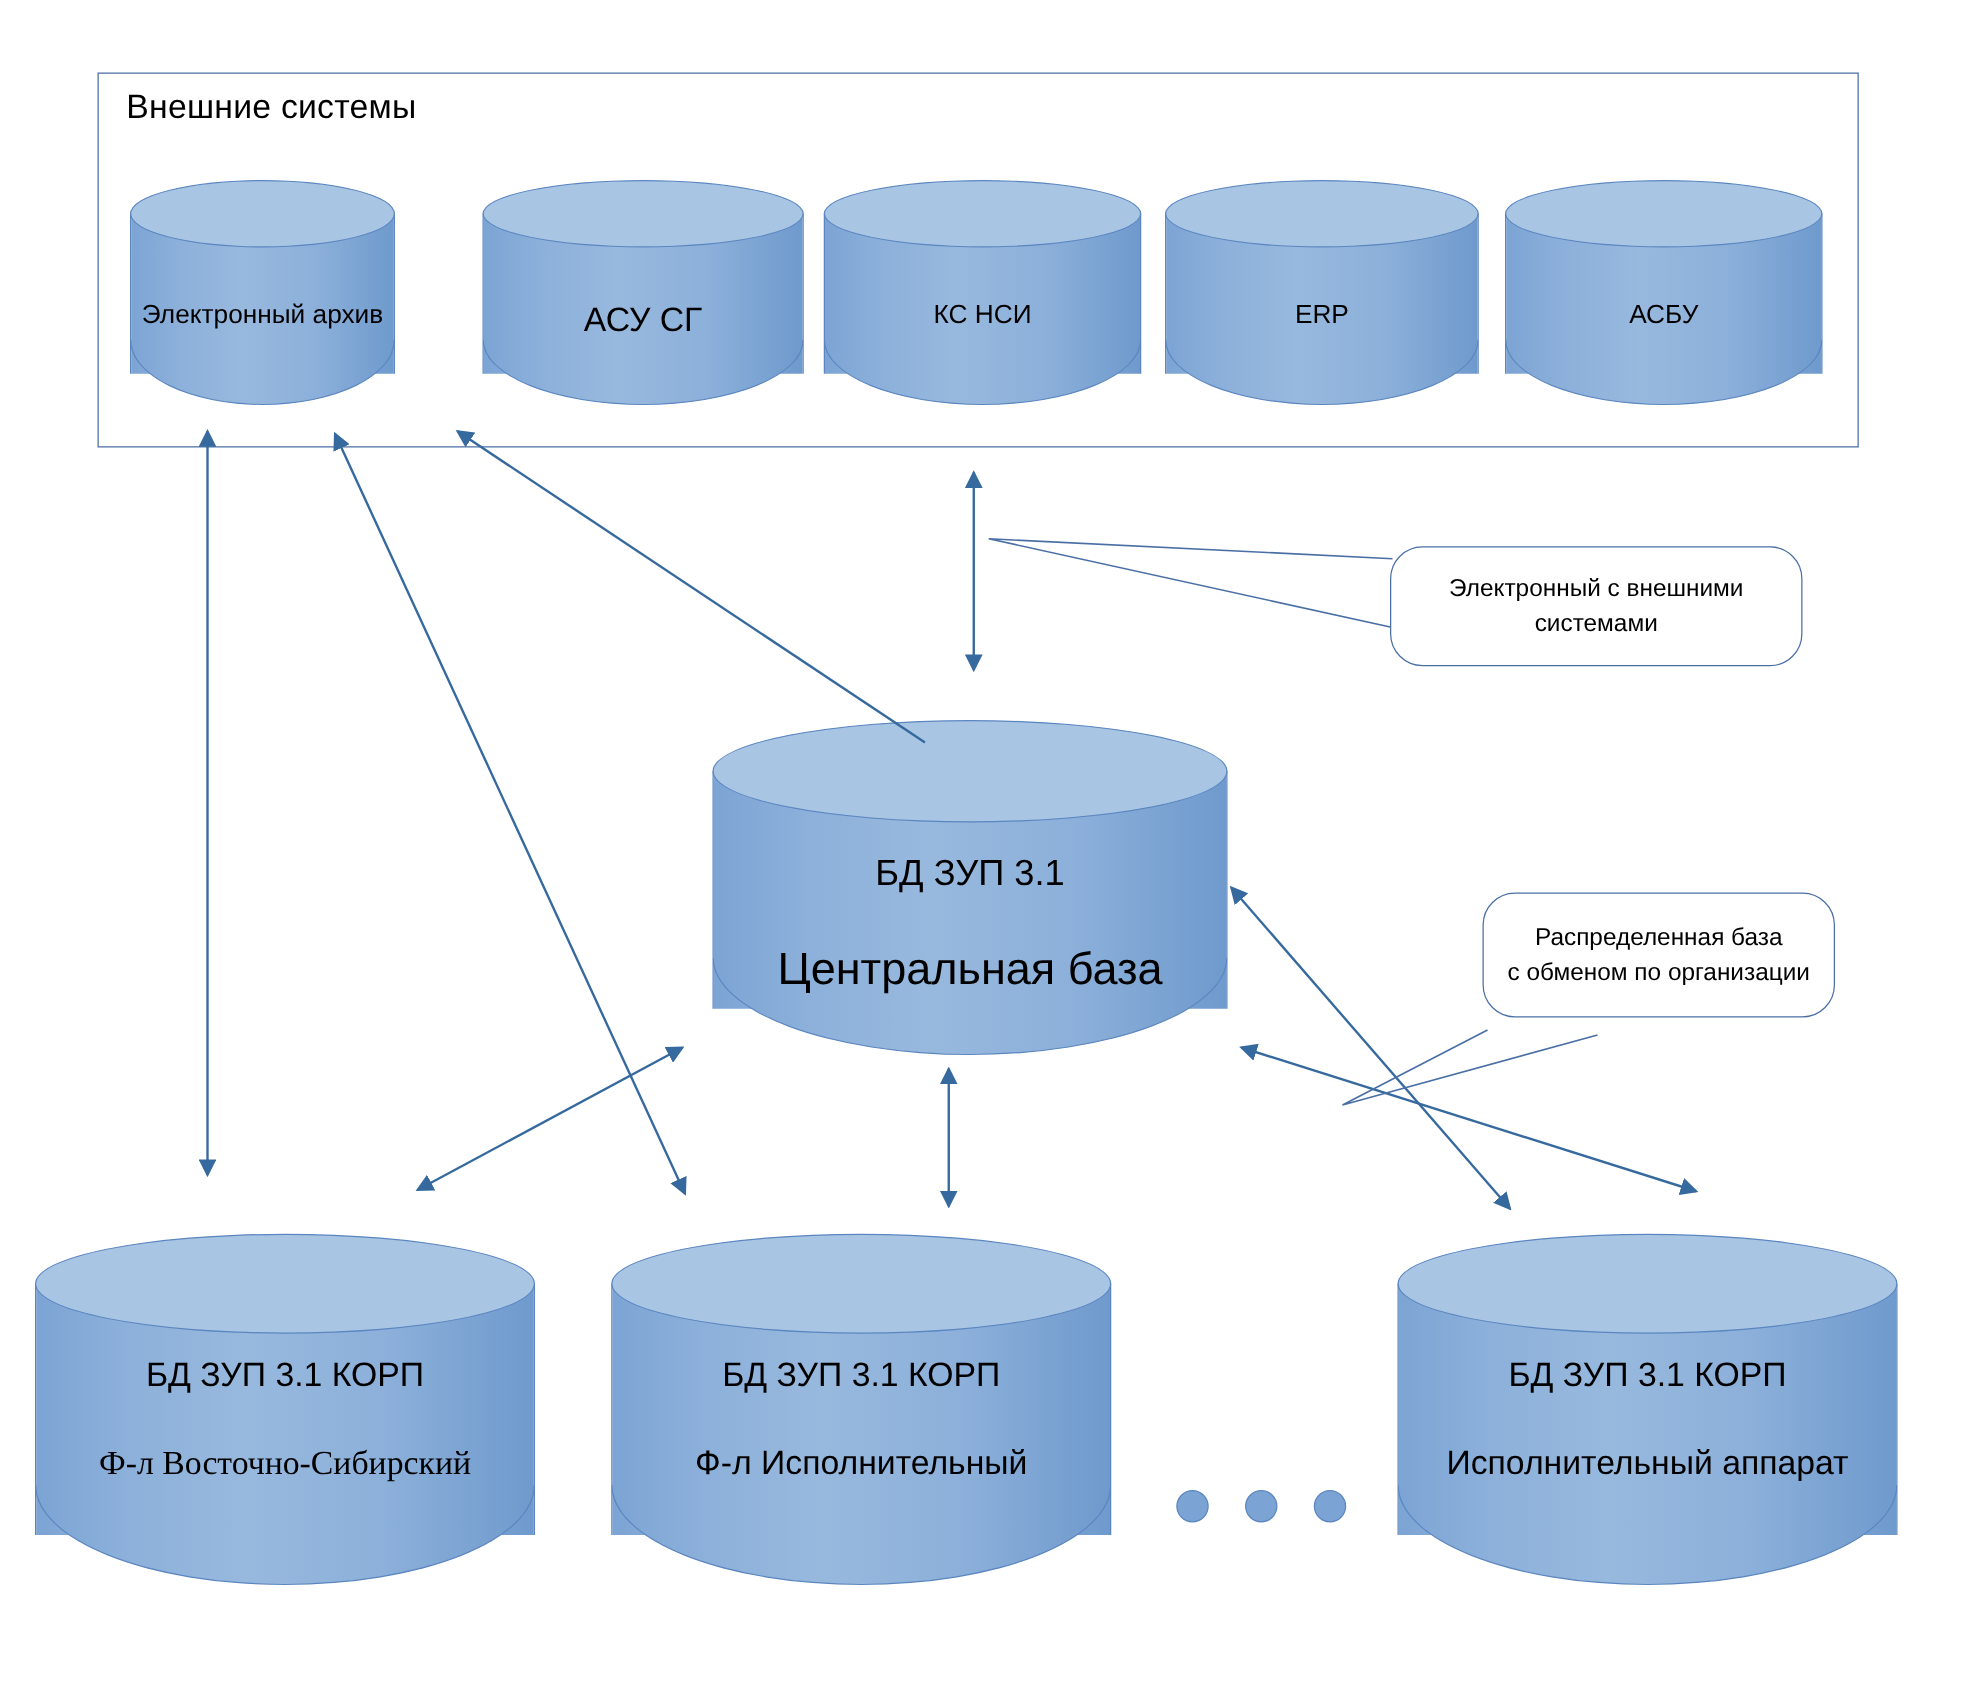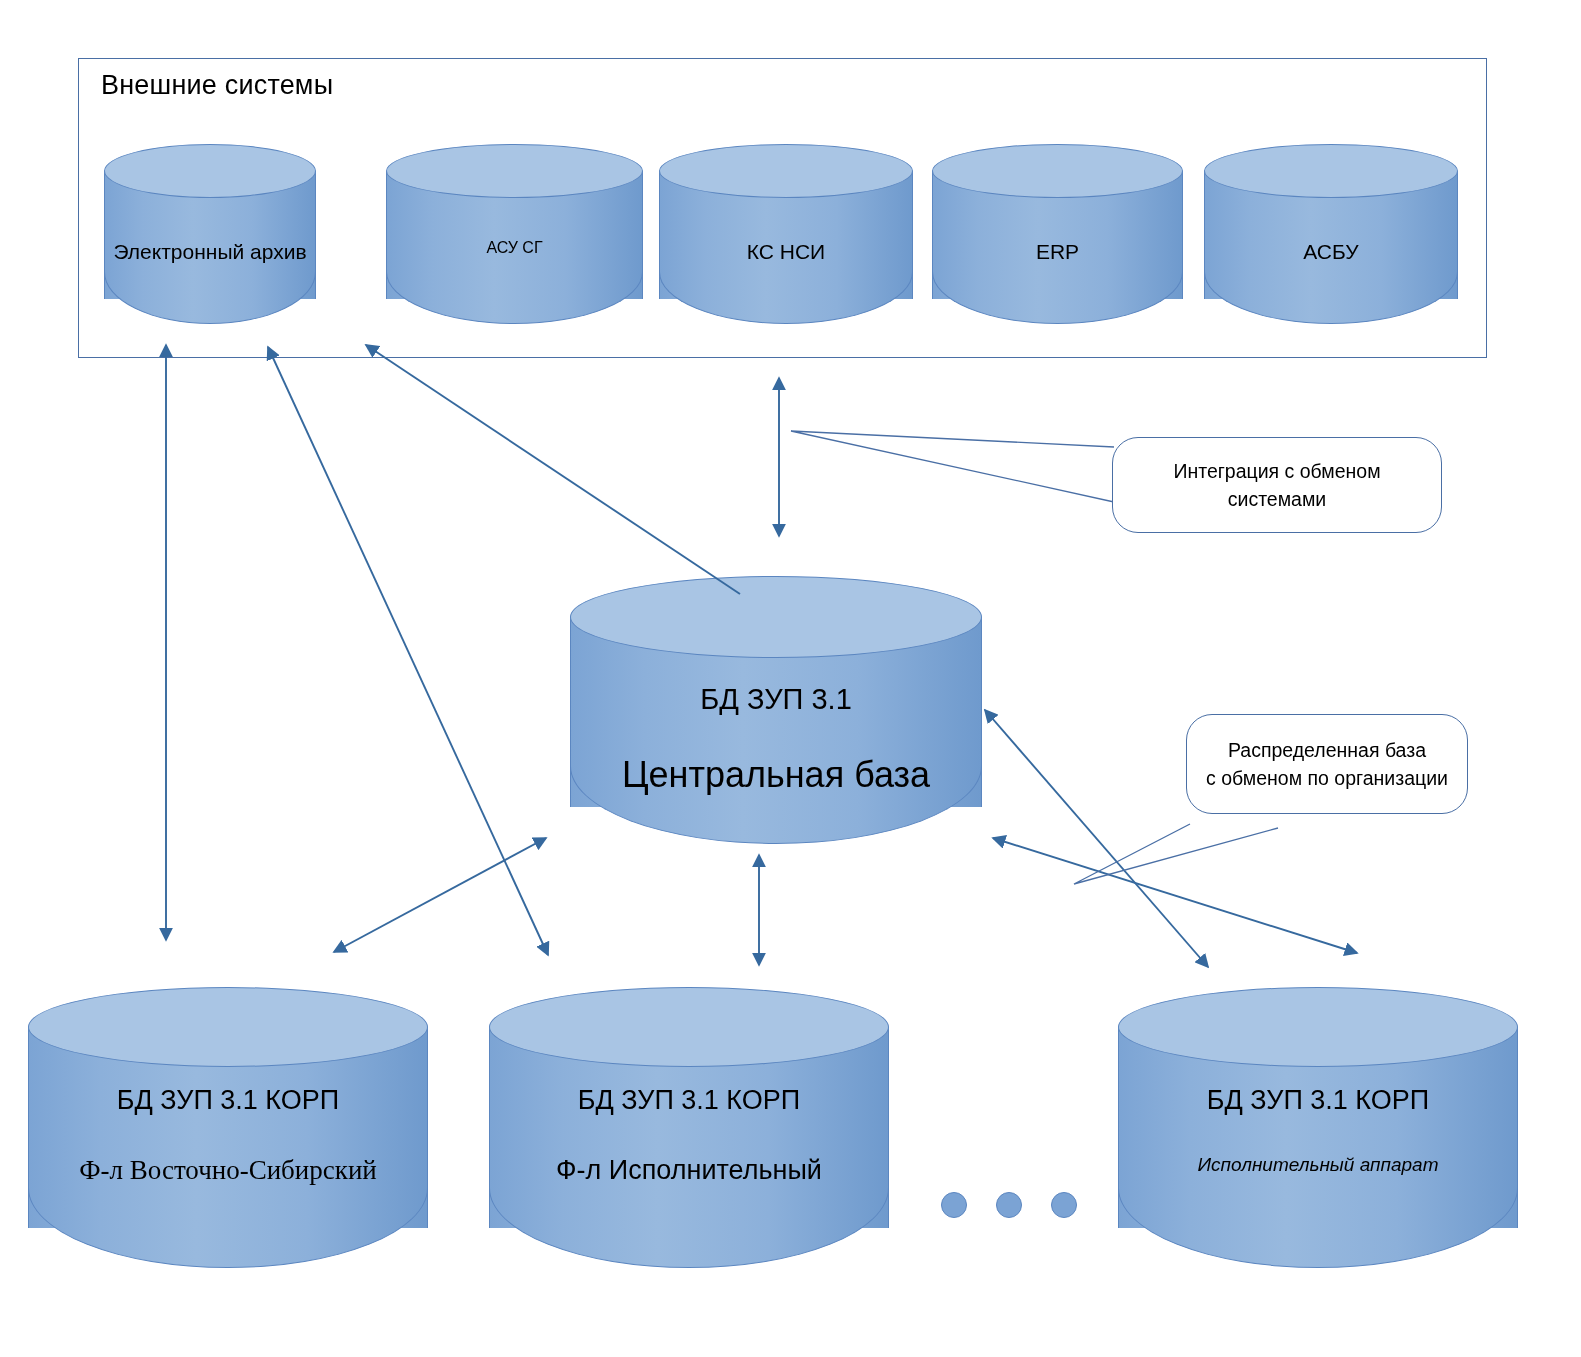--- a/index.html
+++ b/index.html
@@ -120,21 +120,21 @@
     <div class="body" style="top:27px; height:128px;"></div>
     <div class="bottom" style="top:128px; height:52px;"></div>
     <div class="top" style="top:0; height:54px;"></div>
     <div class="label" style="top:92px; font-size:21px;">Электронный архив</div>
   </div>
 
   <div class="cyl" style="left:386px; top:144px; width:257px; height:178px;">
     <div class="body" style="top:27px; height:128px;"></div>
     <div class="bottom" style="top:128px; height:52px;"></div>
     <div class="top" style="top:0; height:54px;"></div>
-    <div class="label" style="top:92px; font-size:16px;">АСУ СГ</div>
+    <div class="label" style="top:92px; font-size:27px;">АСУ СГ</div>
   </div>
 
   <div class="cyl" style="left:659px; top:144px; width:254px; height:178px;">
     <div class="body" style="top:27px; height:128px;"></div>
     <div class="bottom" style="top:128px; height:52px;"></div>
     <div class="top" style="top:0; height:54px;"></div>
     <div class="label" style="top:92px; font-size:21px;">КС НСИ</div>
   </div>
 
   <div class="cyl" style="left:932px; top:144px; width:251px; height:178px;">
@@ -173,21 +173,21 @@
     <div class="top" style="top:0; height:80px;"></div>
     <div class="label" style="top:93px; font-size:27px;">БД ЗУП 3.1 КОРП</div>
     <div class="label" style="top:163px; font-size:27px;">Ф-л Исполнительный</div>
   </div>
 
   <div class="cyl" style="left:1118px; top:987px; width:400px; height:283px;">
     <div class="body" style="top:40px; height:201px;"></div>
     <div class="bottom" style="top:201px; height:80px;"></div>
     <div class="top" style="top:0; height:80px;"></div>
     <div class="label" style="top:93px; font-size:27px;">БД ЗУП 3.1 КОРП</div>
-    <div class="label" style="top:163px; font-size:19px;font-style:italic;">Исполнительный аппарат</div>
+    <div class="label" style="top:163px; font-size:27px;">Исполнительный аппарат</div>
   </div>
 
   <div class="dot" style="left:941px; top:1192px;"></div>
   <div class="dot" style="left:996px; top:1192px;"></div>
   <div class="dot" style="left:1051px; top:1192px;"></div>
 
   <svg class="arrows" viewBox="0 0 1581 1357" xmlns="http://www.w3.org/2000/svg">
     <defs>
       <marker id="ah" viewBox="0 0 12 12" refX="10.5" refY="6" markerWidth="7.5" markerHeight="7.5" orient="auto-start-reverse">
         <path d="M 0 0 L 12 6 L 0 12 z" fill="#36699e"></path>
@@ -216,21 +216,21 @@
     </g>
 
     <g stroke="#4a6fa5" stroke-width="1.3" fill="none">
       <path d="M 1114 447 L 791 431 L 1114 502"></path>
       <path d="M 1190 824 L 1074 884 L 1278 828"></path>
     </g>
   </svg>
 
   <div class="callout" style="left:1112px; top:437px; width:330px; height:96px;">
     <div>
-      <div>Интеграция с обменом</div>
+      <div>Электронный с внешними</div>
       <div>системами</div>
     </div>
   </div>
 
   <div class="callout" style="left:1166px; top:714px; width:282px; height:100px;margin-left:20px;">
     <div>
       <div>Распределенная база</div>
       <div>с обменом по организации</div>
     </div>
   </div>

